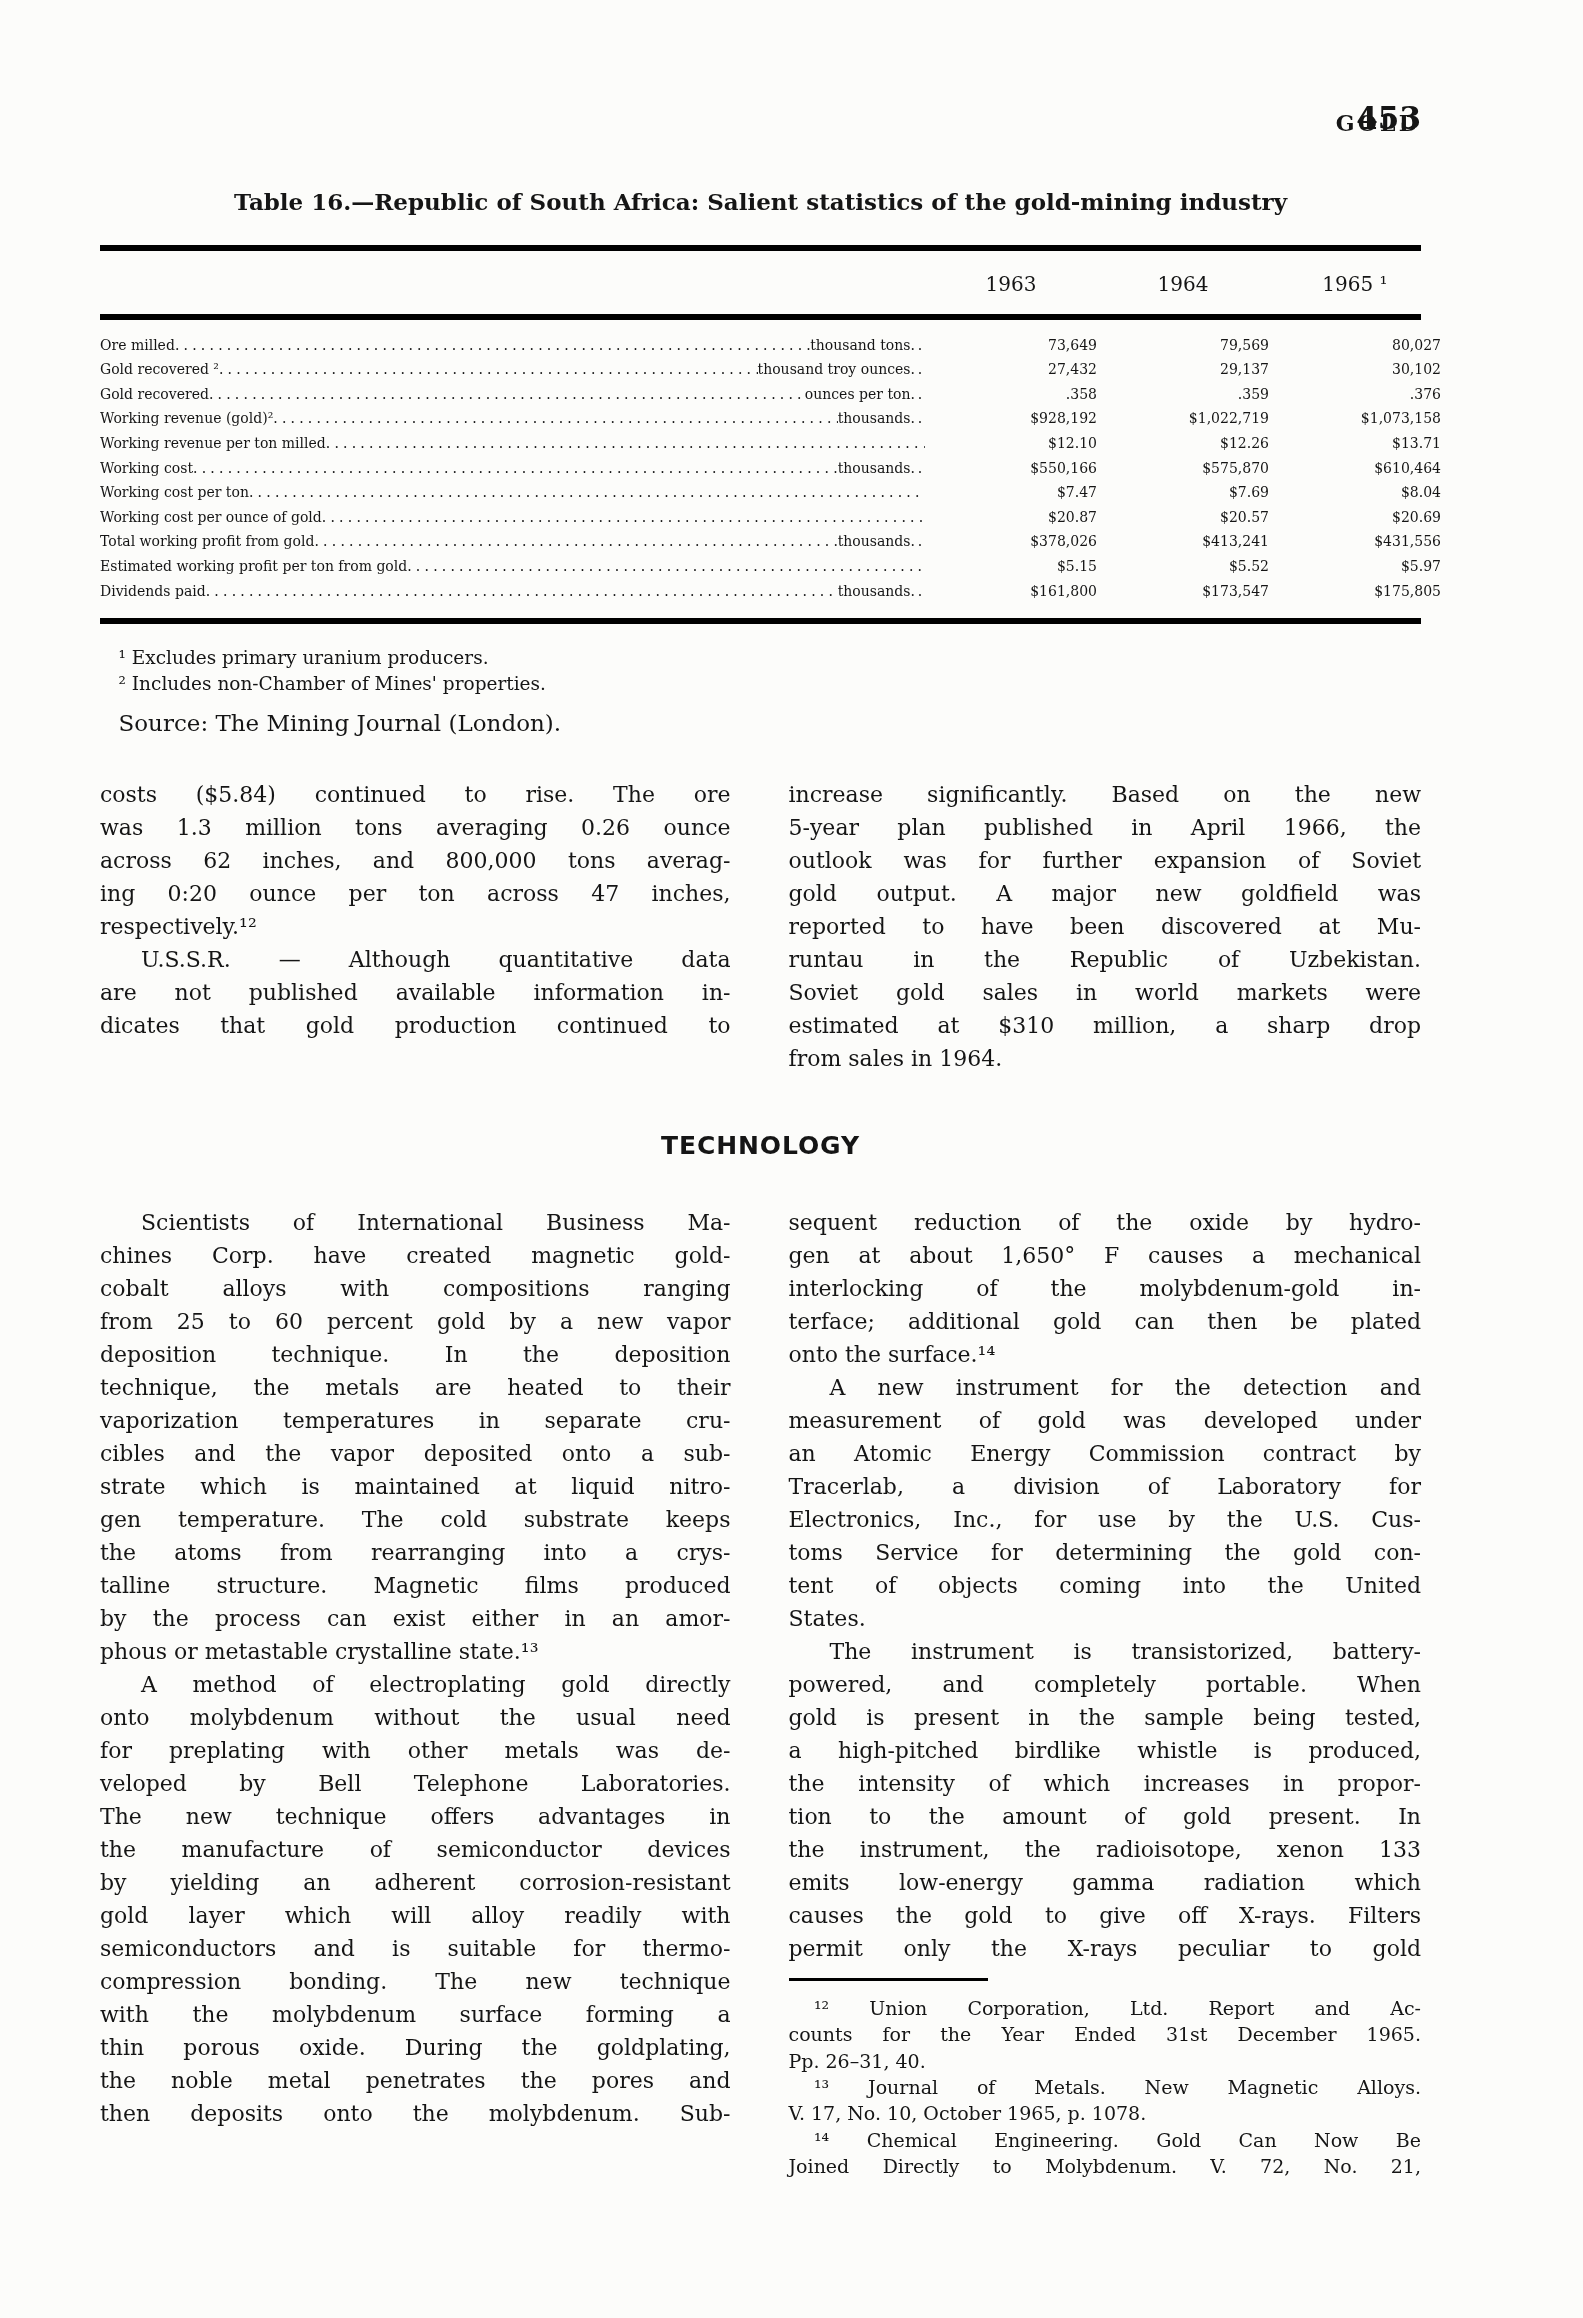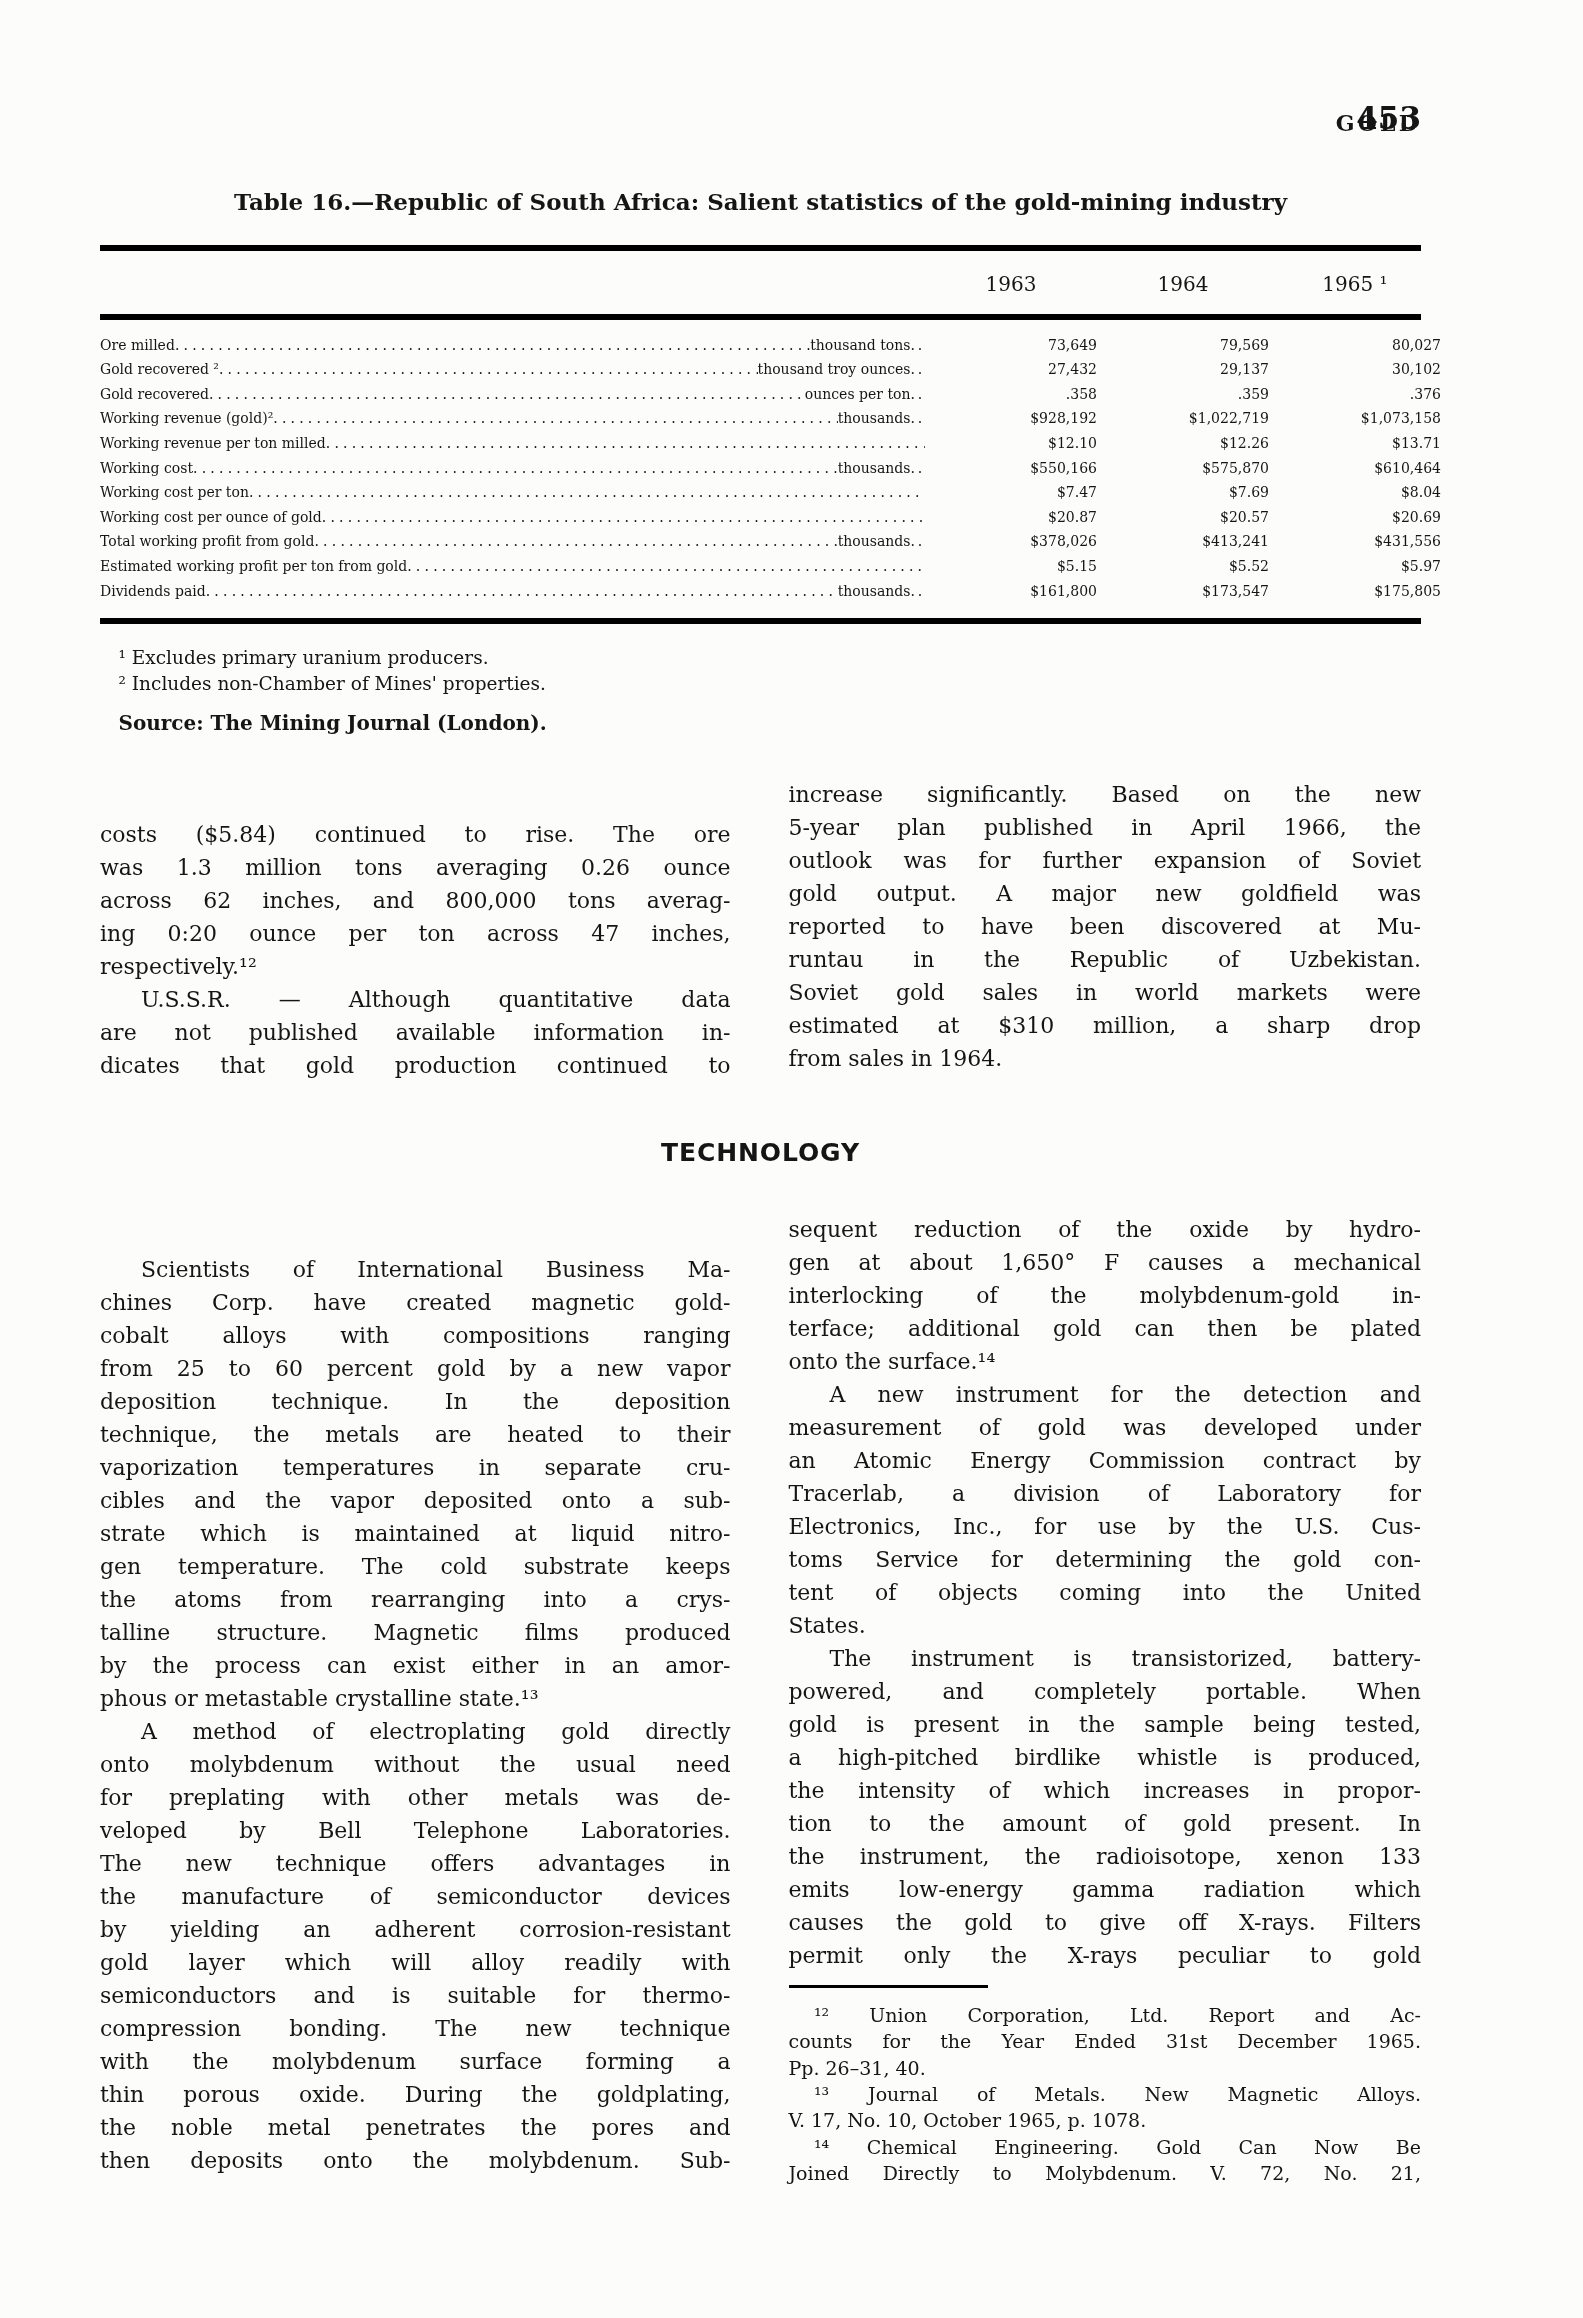--- a/index.html
+++ b/index.html
@@ -35,26 +35,26 @@
   .dots{flex:1;overflow:hidden;white-space:nowrap;min-width:8.3px;}
   .dots::after{content:"..........................................................................................................................................................";letter-spacing:4.2px;}
   .unit{white-space:nowrap;}
   .unit:not(:empty)::after{content:"..";letter-spacing:2.8px;}
   .val{flex:0 0 172px;text-align:right;white-space:nowrap;}
   .val:first-of-type{flex-basis:153px;}
   .rule-bottom{margin-top:15px;}
   
   .table-notes{margin-top:21px;}
   .tnote{font-size:18.5px;line-height:26.4px;text-indent:18.5px;}
-  .tsource{font-size:20px;line-height:26.4px;text-indent:18.5px;margin-top:12px;font-weight:bold;}
+  .tsource{font-size:23px;line-height:26.4px;text-indent:18.5px;margin-top:12px;}
   
   .cols{display:flex;gap:58px;}
   .section1{margin-top:42px;}
   .section2{margin-top:46px;}
-  .col-left{width:631px;margin-top:40px;}
+  .col-left{width:631px;}
   .col-right{width:633px;}
   .bline{font-size:22px;line-height:33px;text-align:justify;text-align-last:justify;}
   .bline.end{text-align-last:left;}
   .bline.ind{text-indent:41px;}
   .tech-heading{margin:56px 0 0 0;text-align:center;
     font-family:"DejaVu Sans", sans-serif;font-size:25px;font-weight:bold;letter-spacing:0.9px;}
   
   .fn-rule{width:199px;height:2.8px;background:#000;margin:13px 0 14px 0;}
   .fline{font-size:19px;line-height:26.4px;text-align:justify;text-align-last:justify;}
   .fline.end{text-align-last:left;}

